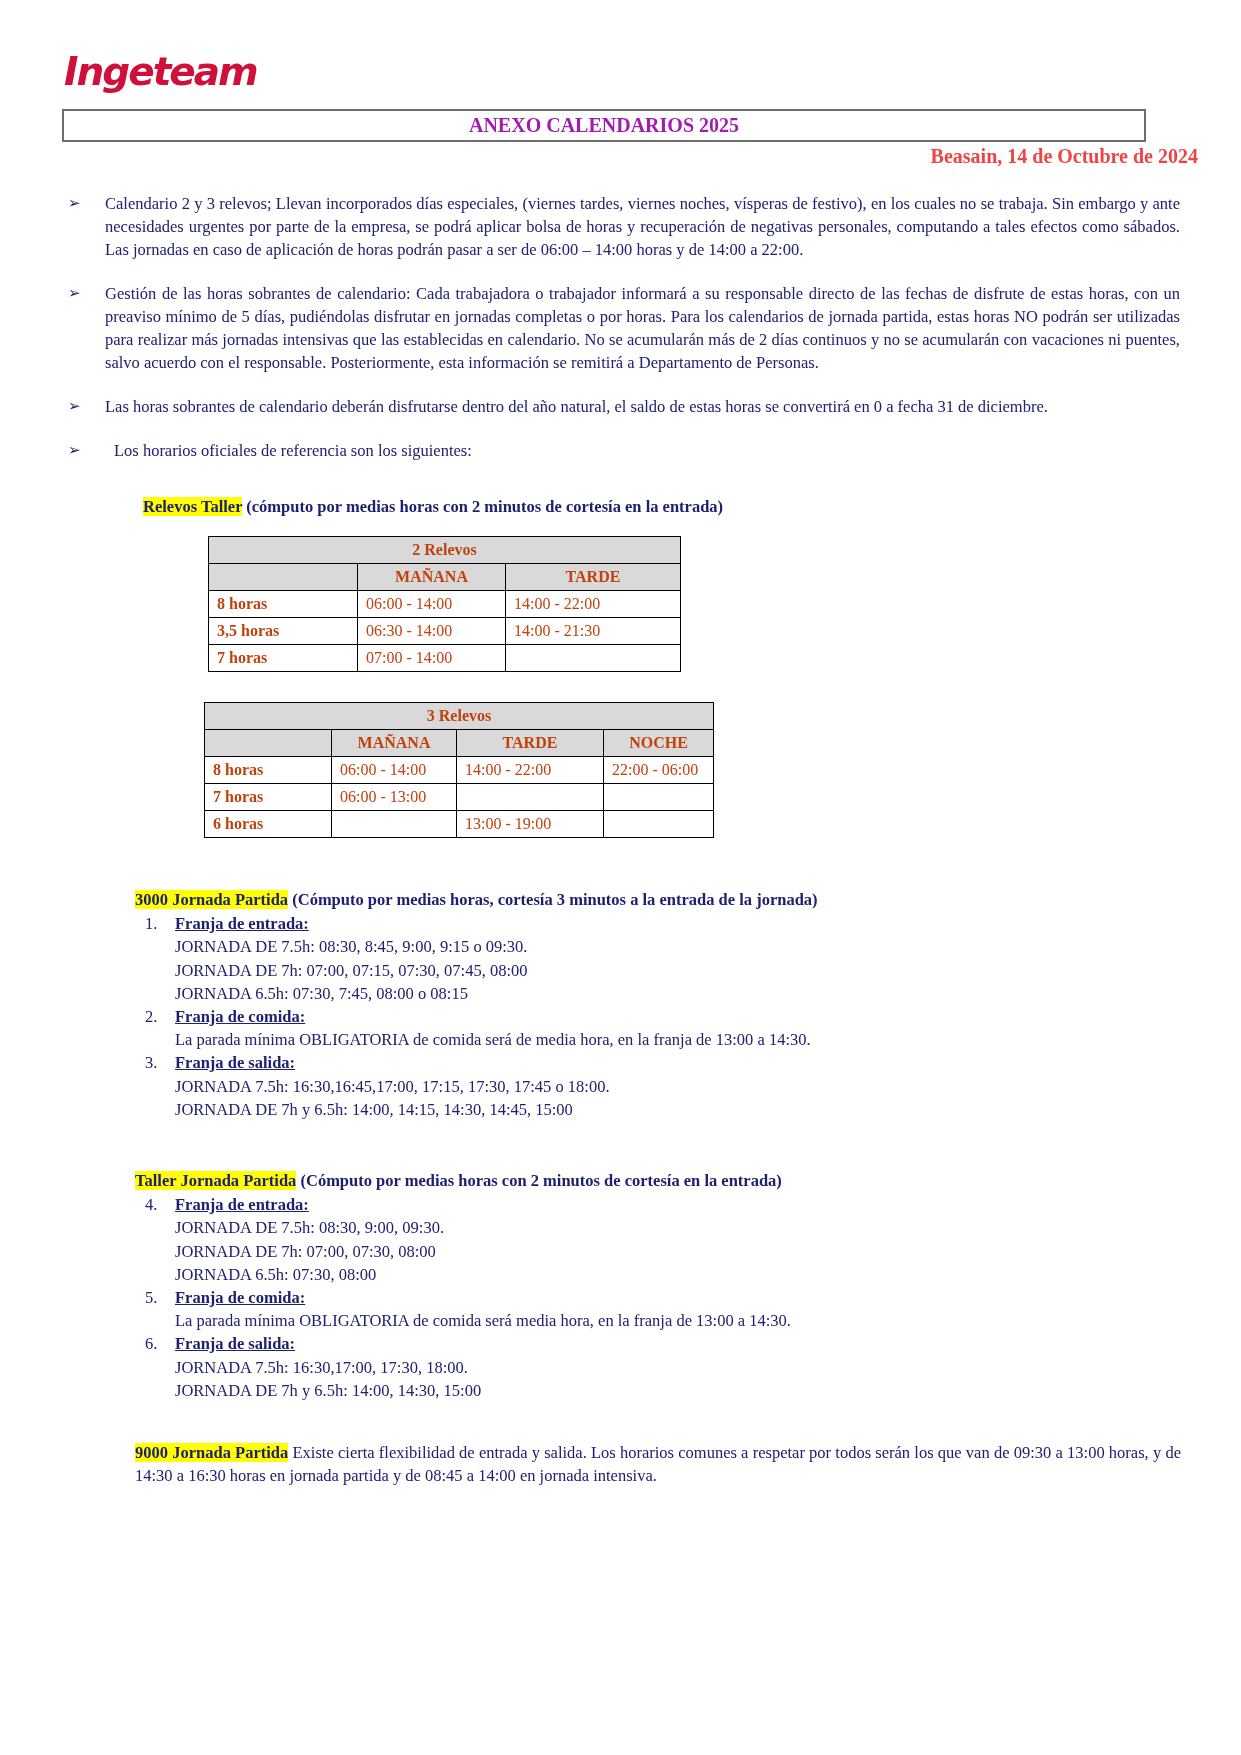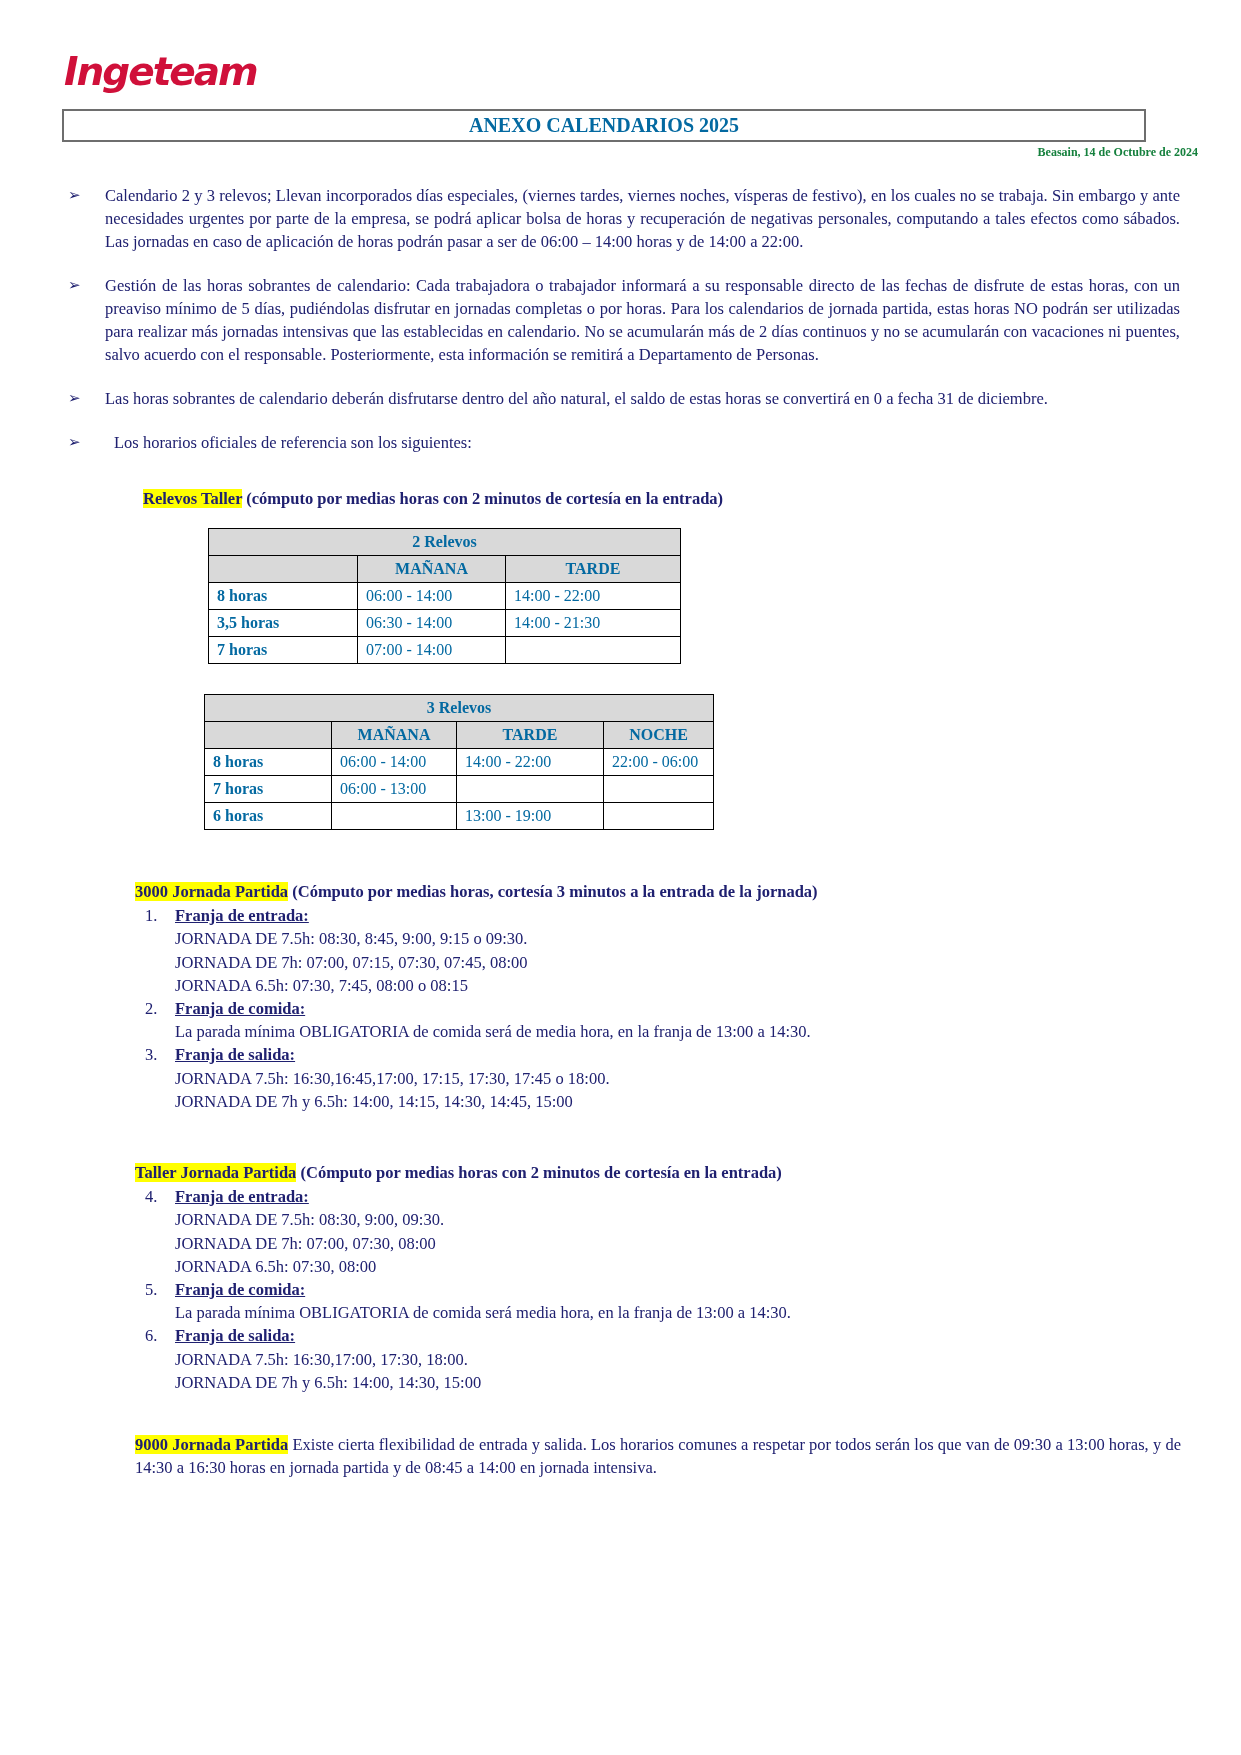--- a/index.html
+++ b/index.html
@@ -13,36 +13,36 @@
     font-family:"DejaVu Sans", sans-serif;
     font-weight:bold; font-style:italic;
     font-size:39px; line-height:44px; letter-spacing:-2px;
     color:#d0103a;
   }
   .title-box {
     margin:15px 0 0 62px; width:1084px; height:33px;
     border:2px solid #6e6e6e; background:#ffffff;
     display:flex; align-items:center; justify-content:center;
   }
-  .title-box span { font-size:20px; font-weight:bold; color:#0369a1; }
+  .title-box span { font-size:20px; font-weight:bold; color:#a21caf; }
   .date-line {
     margin:3px 0 6px 62px; width:1136px;
-    text-align:right; font-weight:bold; font-size:12px; color:#15803d;
+    text-align:right; font-weight:bold; font-size:20px; color:#ef4444;
   }
   .bullets { margin:24px 0 0 68px; width:1112px; }
   .bullet { display:grid; grid-template-columns:37px 1fr; margin-bottom:21px; }
   .bullet .glyph { font-size:15px; line-height:23px; color:#1f2070; }
   .bullet .btext { text-align:justify; font-size:16.5px; line-height:23px; }
   .bullet.last { margin-bottom:0; }
   .bullet.last .btext { padding-left:9px; text-align:left; }
   .hl { background:#ffff00; font-weight:bold; }
   .sub-head { margin:35px 0 0 143px; font-size:16.5px; font-weight:bold; width:1030px; }
   .table-wrap-1 { margin:19px 0 0 208px; }
   .table-wrap-2 { margin:30px 0 0 204px; }
-  table.sched { border-collapse:collapse; color:#0369a1; }
+  table.sched { border-collapse:collapse; color:#c2410c; }
   table.sched td { border:1.5px solid #000; font-size:16px; height:27px; padding:1px 8px; }
   table.sched .t-title { background:#d9d9d9; text-align:center; font-weight:bold; }
   table.sched .t-head { background:#d9d9d9; text-align:center; font-weight:bold; }
   table.sched .t-label { font-weight:bold; text-align:left; }
   table.sched .t-val { text-align:left; }
   .section { margin-left:135px; width:1048px; font-size:16.5px; line-height:23.2px; }
   .section-0 { margin-top:50px; }
   .section-1 { margin-top:27px; }
   .sec-head { font-weight:bold; margin-bottom:1px;margin-top:48px; }
   .item { margin-left:10px; }

